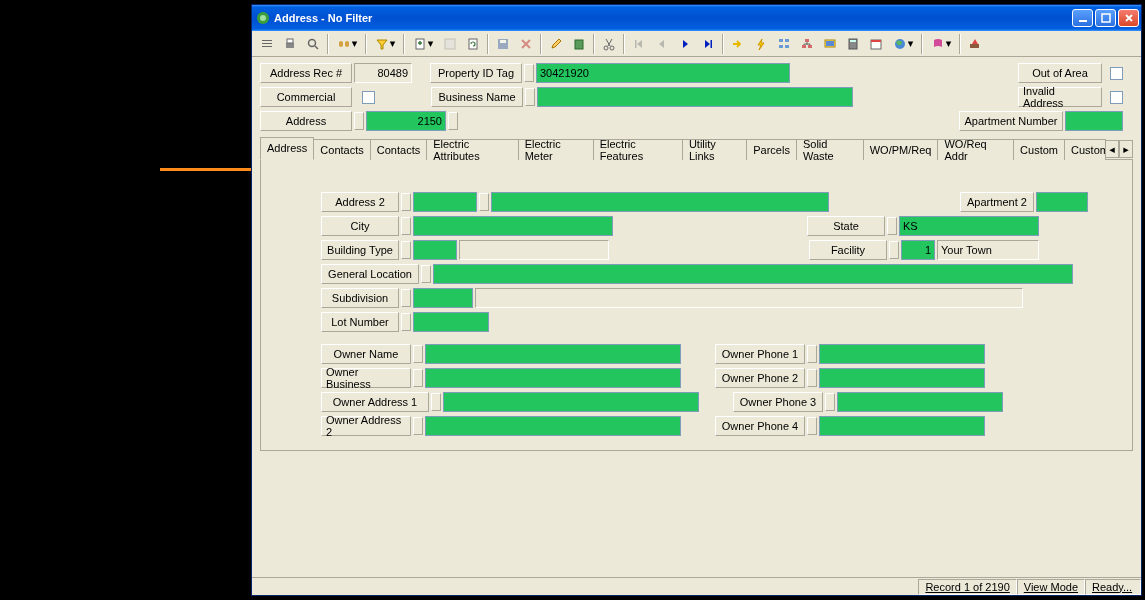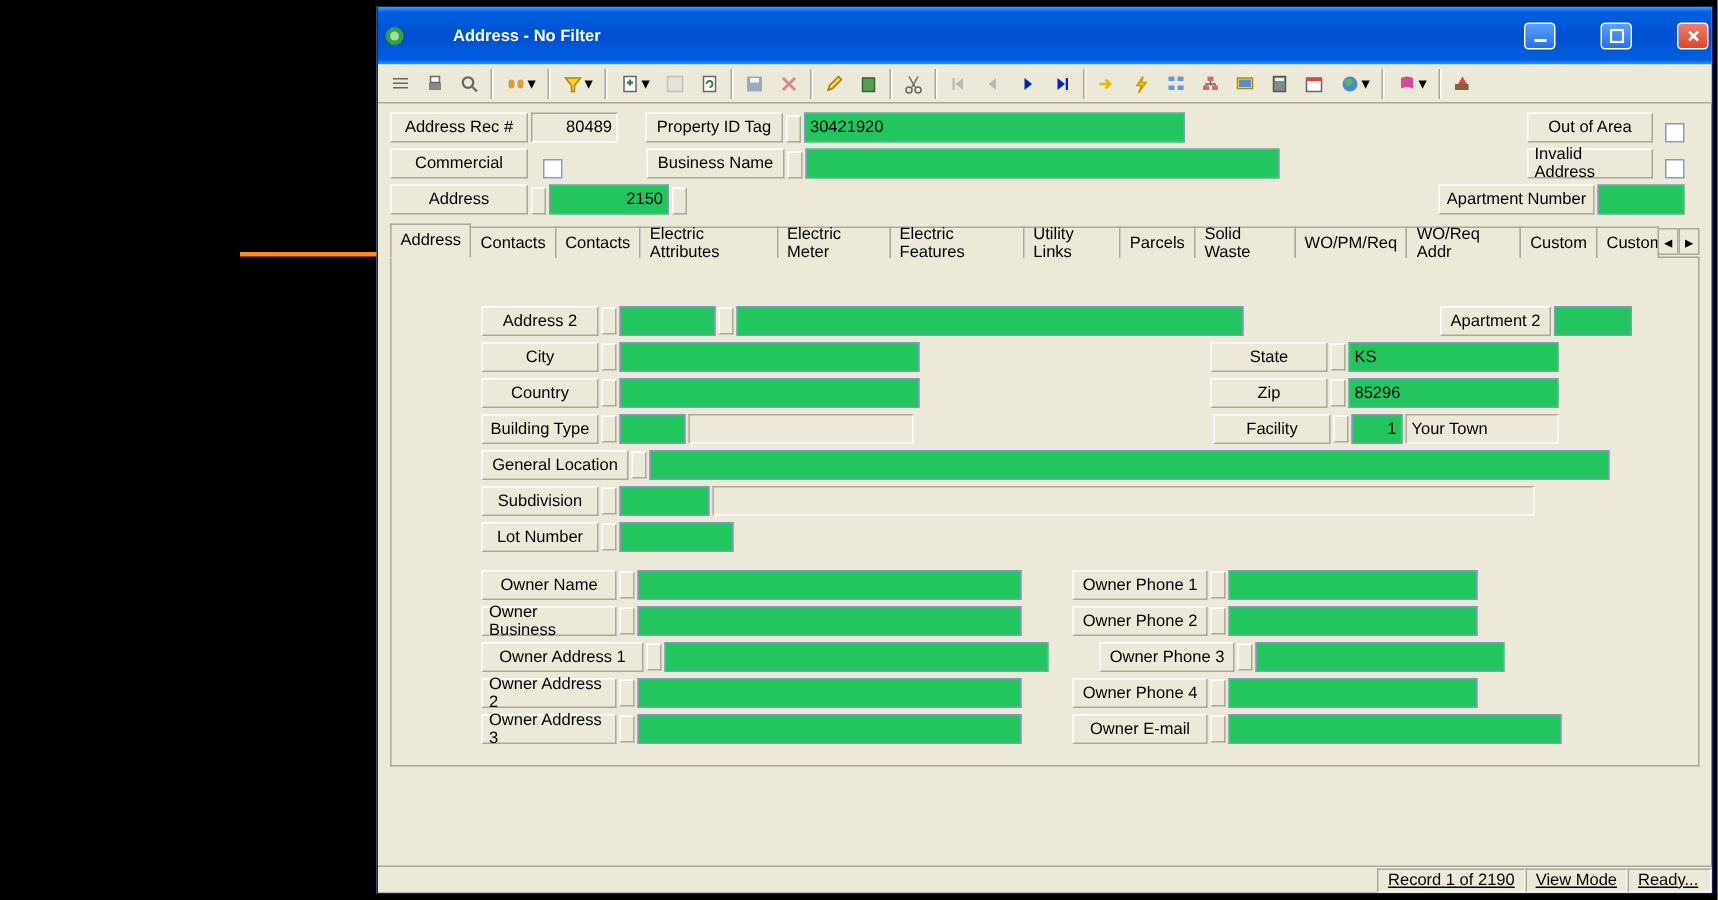--- a/index.html
+++ b/index.html
@@ -9,28 +9,27 @@
   position: absolute;
   left: 251px;
   top: 4px;
   width: 891px;
   height: 592px;
   background: #ece9d8;
   border: 1px solid #0a246a;
 }
 
 .titlebar {
-  height: 38px;
+  height: 26px;
   background: linear-gradient(to bottom, #3a95ff 0%, #0060e0 8%, #0050d0 50%, #0060e0 92%, #3a95ff 100%);
   display: flex;
   align-items: center;
   padding: 0 2px 0 4px;
   color: #fff;
   font-weight: bold;
-  gap: 28px;
 }
 .titlebar .t-icon { width: 14px; height: 14px; margin-right: 4px; display:flex; align-items:center; justify-content:center; }
 .titlebar .title { flex: 1; }
 .titlebar .winbtn {
   width: 21px; height: 18px; margin-left: 2px;
   background: linear-gradient(to bottom, #5aa0ff, #2a70e0);
   border: 1px solid #fff;
   border-radius: 3px;
   display: flex; align-items: center; justify-content: center;
   color: #fff; font-weight: bold;
@@ -49,21 +48,21 @@
 .tbtn {
   width: 22px; height: 22px;
   border: 1px solid #ece9d8;
   display: flex; align-items: center; justify-content: center;
 }
 .tbtn.dd { width: 30px; }
 .tsep { width: 2px; height: 20px; border-left: 1px solid #aca899; border-right: 1px solid #fff; margin: 0 2px; }
 
 .content { padding: 6px 8px; position: relative; height: calc(100% - 22px - 26px - 18px); }
 
-.hdr-row { display: flex; align-items: flex-end; margin-bottom: 4px; gap: 2px; }
+.hdr-row { display: flex; align-items: center; margin-bottom: 4px; gap: 2px; }
 
 .lblbtn {
   background: #ece9d8;
   border: 1px solid;
   border-color: #fff #aca899 #aca899 #fff;
   height: 20px;
   display: inline-flex; align-items: center; justify-content: center;
   font-size: 11px;
   padding: 0 4px;
 }
@@ -447,29 +446,20 @@
       <div class="frow">
         <span class="lblbtn" style="width:78px">City</span>
         <span class="locklet"></span>
         <span class="fld" style="width:200px"></span>
         <span style="width:190px"></span>
         <span class="lblbtn" style="width:78px">State</span>
         <span class="locklet"></span>
         <span class="fld" style="width:140px">KS</span>
       </div>
 
-      <div class="frow">
-        <span class="lblbtn" style="width:78px">Country</span>
-        <span class="locklet"></span>
-        <span class="fld" style="width:200px"></span>
-        <span style="width:190px"></span>
-        <span class="lblbtn" style="width:78px">Zip</span>
-        <span class="locklet"></span>
-        <span class="fld" style="width:140px">85296</span>
-      </div>
 
       <div class="frow">
         <span class="lblbtn" style="width:78px">Building Type</span>
         <span class="locklet"></span>
         <span class="fld" style="width:44px"></span>
         <span class="fld sunken" style="width:150px"></span>
         <span style="width:196px"></span>
         <span class="lblbtn" style="width:78px">Facility</span>
         <span class="locklet"></span>
         <span class="fld" style="width:34px;justify-content:flex-end">1</span>
@@ -528,29 +518,20 @@
       <div class="frow">
         <span class="lblbtn" style="width:90px">Owner Address 2</span>
         <span class="locklet"></span>
         <span class="fld" style="width:256px"></span>
         <span style="width:30px"></span>
         <span class="lblbtn" style="width:90px">Owner Phone 4</span>
         <span class="locklet"></span>
         <span class="fld" style="width:166px"></span>
       </div>
 
-      <div class="frow">
-        <span class="lblbtn" style="width:90px">Owner Address 3</span>
-        <span class="locklet"></span>
-        <span class="fld" style="width:256px"></span>
-        <span style="width:30px"></span>
-        <span class="lblbtn" style="width:90px">Owner E-mail</span>
-        <span class="locklet"></span>
-        <span class="fld" style="width:222px"></span>
-      </div>
 
     </div>
   </div>
 
   <div class="statusbar">
     <span class="spacer"></span>
     <span class="cell">Record 1 of 2190</span>
     <span class="cell">View Mode</span>
     <span class="cell" style="width:56px">Ready...</span>
   </div>

